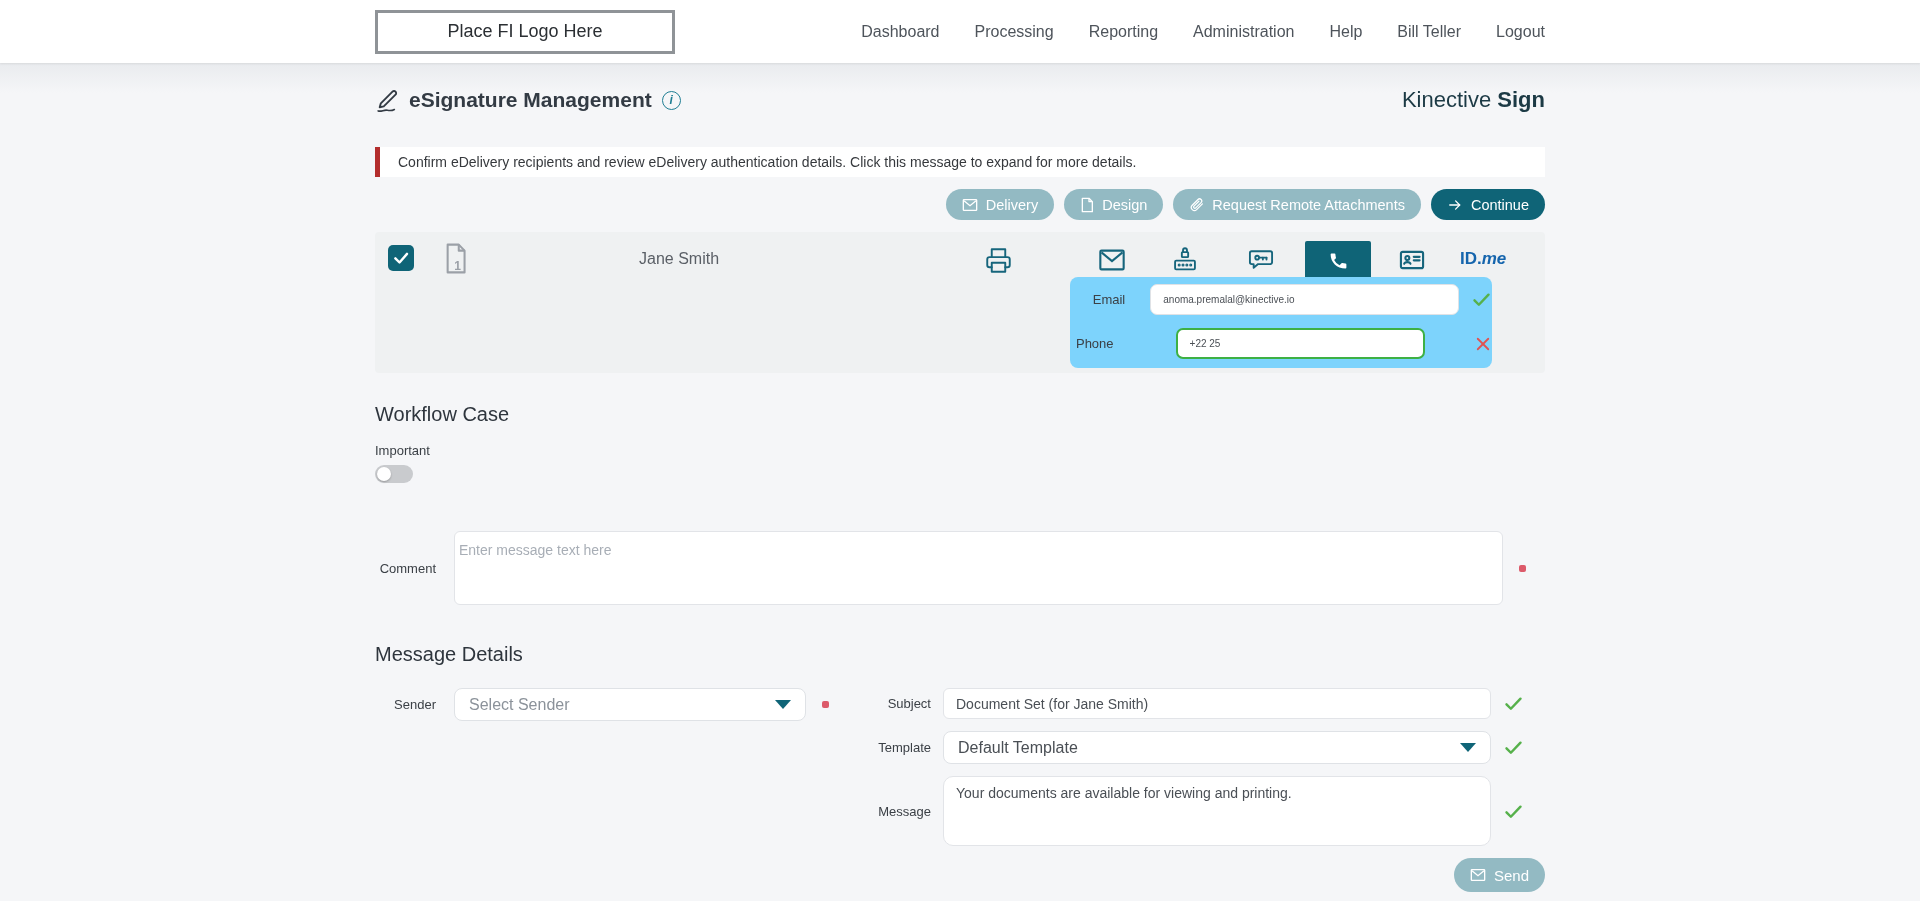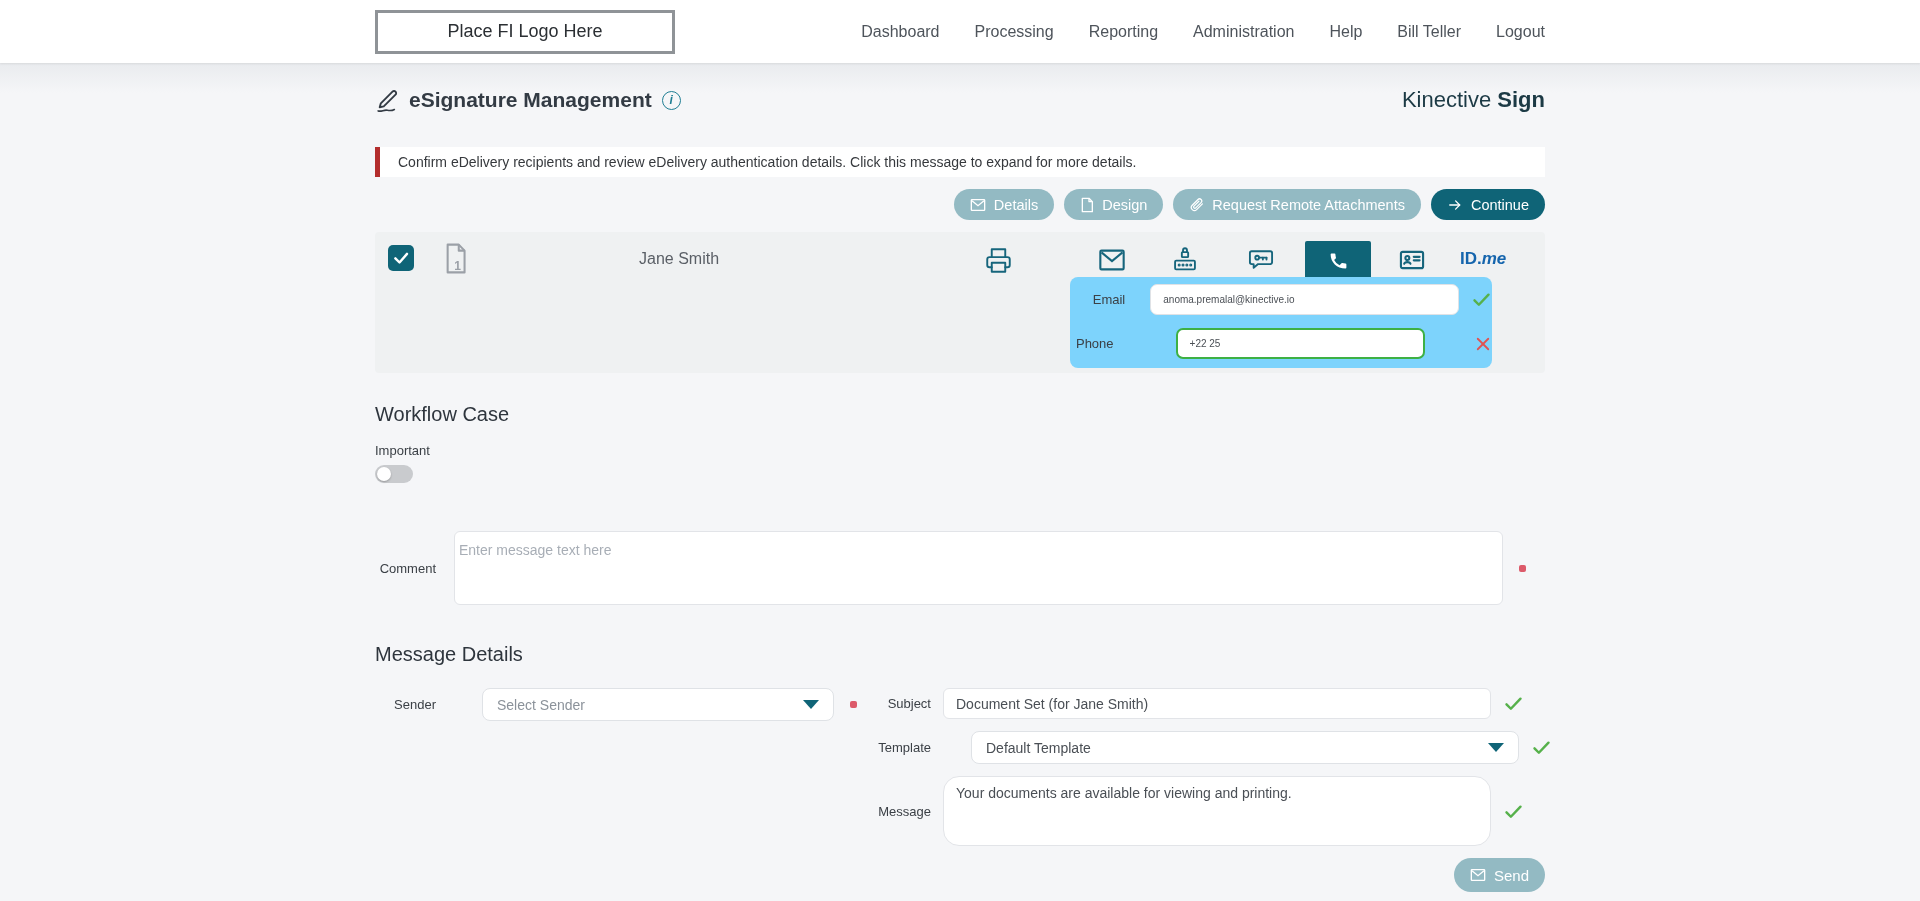--- a/index.html
+++ b/index.html
@@ -79,32 +79,32 @@
                 padding:10px 4px; font-size:14px; color:#4a4f55; font-family:inherit;
                 resize:none; background:#fff; }
   textarea::placeholder, input::placeholder { color:#a8aeb6; }
   .req-dot { width:7px; height:7px; background:#dc5a6a; border-radius:2px; margin-left:16px; flex:none; }
 
   
   .md-heading { margin-top:38px; }
   .md-grid { margin-top:22px; position:relative; height:158px; }
   .sender-row { position:absolute; left:0; top:0; display:flex; align-items:center; }
   .dropdown { width:352px; height:33px; background:#fff; border:1px solid #dfe2e6; border-radius:8px;
-              display:flex; align-items:center; padding:0 14px; font-size:14px; cursor:pointer;margin-left:28px; }
+              display:flex; align-items:center; padding:0 14px; font-size:16px; cursor:pointer; }
   .dropdown.wide { width:548px; }
   .dd-placeholder { color:#8b929a; }
   .dd-value { color:#4a4f55; }
   .dd-arrow { margin-left:auto; width:0; height:0; border-left:8px solid transparent;
               border-right:8px solid transparent; border-top:9px solid #0f6477; }
   .right-col { position:absolute; left:455px; top:0; }
   .rc-row { display:flex; align-items:center; margin-bottom:12px; }
   .rc-label { width:113px; text-align:right; padding-right:12px; font-size:13px; color:#3b4046; flex:none; }
   .rc-input { width:548px; height:31px; border:1px solid #e2e4e8; border-radius:6px; padding:0 12px;
               font-size:14px; color:#4a4f55; font-family:inherit; background:#fff; }
-  .rc-ta { width:548px; height:70px; border:1px solid #e2e4e8; border-radius:16px; padding:8px 12px;
+  .rc-ta { width:548px; height:70px; border:1px solid #e2e4e8; border-radius:10px; padding:8px 12px;
            font-size:14px; color:#4a4f55; font-family:inherit; resize:none; background:#fff; }
 
   .send-row { margin-top:12px; display:flex; justify-content:flex-end; }
   .pill.send { height:34px; border-radius:17px; font-size:15px; }
 
   svg { display:block; }
 </style>
 </head>
 <body>
 
@@ -145,21 +145,21 @@
     </div>
 
     <div class="btn-row">
       <button class="pill">
         <span>
           <svg width="16" height="14" viewBox="0 0 24 20" fill="none" stroke="#fff" stroke-width="2">
               <rect x="2" y="2" width="20" height="16" rx="1"></rect>
               <path d="M3 3.5l9 7.5 9-7.5"></path>
             </svg>
         </span>
-        <span>Details</span>
+        <span>Delivery</span>
       </button>
       <button class="pill">
         <span>
           <svg width="14" height="16" viewBox="0 0 20 24" fill="none" stroke="#fff" stroke-width="2" stroke-linejoin="round">
               <path d="M3 2h10l5 5v15H3z"></path>
               <path d="M13 2v5h5"></path>
             </svg>
         </span>
         <span>Design</span>
       </button>

